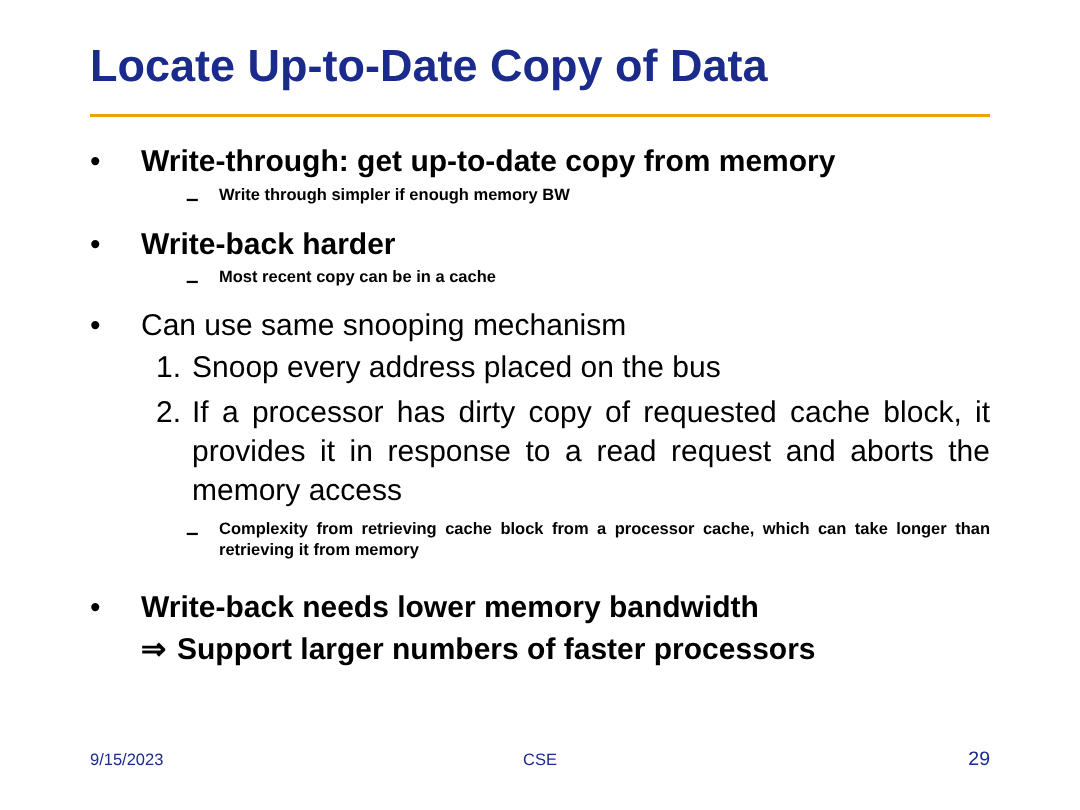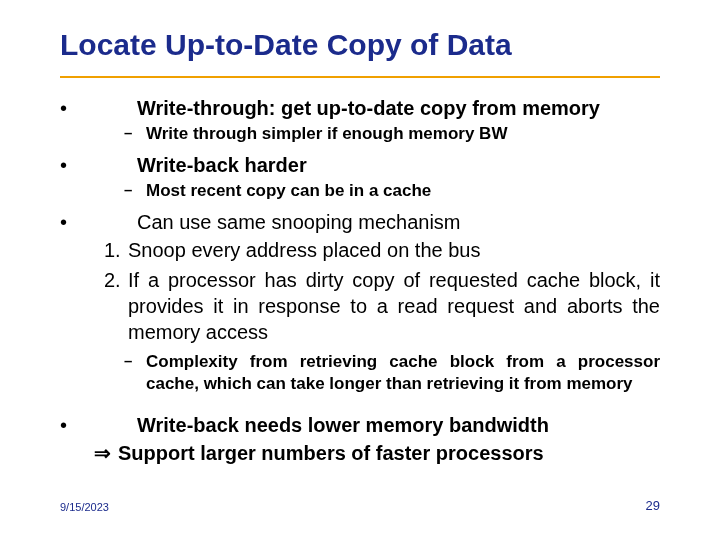--- a/index.html
+++ b/index.html
@@ -49,41 +49,40 @@
     width: 34px;
     flex: 0 0 34px;
     font-size: 20px;
     line-height: 1.2;
   }
   .b1 .bullet-text {
     flex: 1;
     font-size: 20px;
     font-weight: bold;
     line-height: 1.25;
-    margin-left: 43px;
   }
   .b1 .bullet-text.normal {
     font-weight: normal;
   }
   .sub {
     display: flex;
     align-items: flex-start;
     margin: 2px 0 8px 0;
     padding-left: 64px;
   }
   .sub .dash {
     width: 22px;
     flex: 0 0 22px;
     font-size: 15px;
     font-weight: bold;
     line-height: 1.3;
   }
   .sub .sub-text {
     flex: 1;
-    font-size: 17px;
+    font-size: 11px;
     font-weight: bold;
     line-height: 1.3;
     text-align: justify;
   }
   .num-list {
     padding-left: 44px;
     font-size: 20px;
     line-height: 1.3;
   }
   .num-item {
@@ -190,14 +189,15 @@
       <div class="bullet-mark">•</div>
       <div class="bullet-text">Write-back needs lower memory bandwidth</div>
     </div>
     <div class="arrow-line">
       <span class="arrow-sym">⇒</span><span>Support larger numbers of faster processors</span>
     </div>
 
   </div>
 
   <div class="footer-date">9/15/2023</div>
+  <div class="footer-center">CSE</div>
   <div class="footer-page">29</div>
 </div>
 
 </body></html>

